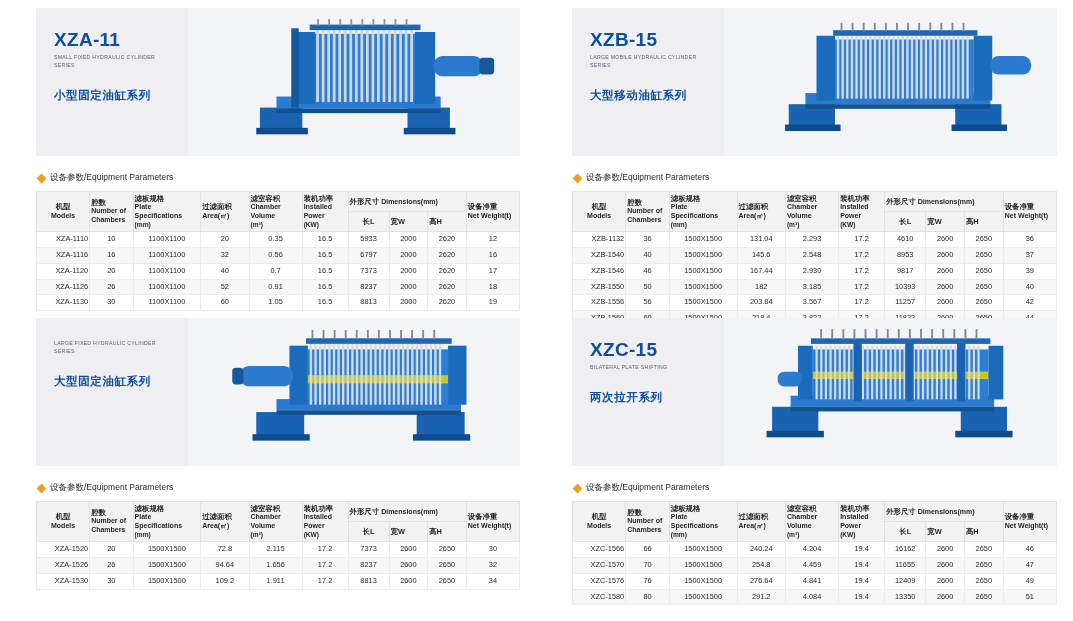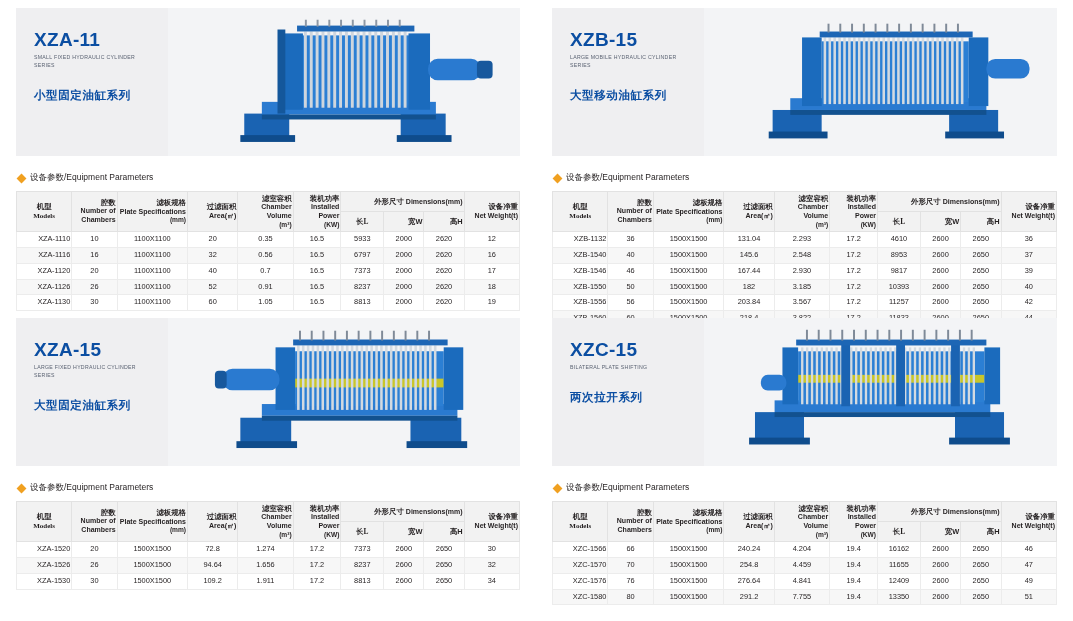--- a/index.html
+++ b/index.html
@@ -11,21 +11,21 @@
     color: #231f20;
     overflow: hidden;
   }
   .page {
     position: relative;
     width: 1073px; height: 621px;
     display: grid;
     grid-template-columns: 536px 537px;
     grid-template-rows: 310px 311px;
   }
-  .quad { position: relative; padding: 8px 16px 0 16px; }
+  .quad { position: relative; padding: 8px 16px 0 16px; margin-left: 20px; }
 
   
   .hero {
     position: relative;
     height: 148px;
     display: flex;
     align-items: stretch;
     background: #f0f1f3;
     overflow: hidden;
   }
@@ -92,36 +92,36 @@
     table-layout: fixed;
   }
   table.spec thead th {
     background: #f2f2f2;
     color: #231f20;
     font-weight: bold;
     border: 1px solid #e2e2e2;
     padding: 2px 1px;
     line-height: 1.25;
     vertical-align: middle;
-    text-align: right;
+    text-align: left;
   }
   table.spec thead th .cn { display: block; font-size: 7.4px; }
   table.spec thead th .en { display: block; font-size: 7px; font-weight: bold; }
   table.spec thead th .unit { display: block; font-size: 6.6px; font-weight: bold; }
   table.spec tbody td {
     border: 1px solid #ececec;
     padding: 3px 1px;
     text-align: center;
     line-height: 1.2;
     color: #231f20;
   }
   table.spec tbody tr:nth-child(even) td { background: #f7f7f7; }
   table.spec tbody tr:nth-child(odd) td { background: #ffffff; }
   table.spec tbody td:first-child { text-align: right; padding-left: 6px; }
-  table.spec thead th:first-child { text-align: center; font-family: Liberation Serif, serif; }
+  table.spec thead th:first-child { text-align: center; }
 
   .grp { border-bottom: 1px solid #e2e2e2; }
 </style>
 </head>
 <body>
 
 <div class="page">
 
   <div class="quad">
     <div class="hero">
@@ -524,21 +524,20 @@
             <td>2650</td>
             <td>44</td>
           </tr>
         </tbody>
     </table>
   </div>
 
   <div class="quad">
     <div class="hero">
       <div class="hero-left">
-        <div class="hero-title">XZA-15</div>
         <div class="hero-sub">LARGE FIXED HYDRAULIC CYLINDER SERIES</div>
         <div class="hero-cn">大型固定油缸系列</div>
       </div>
       <div class="hero-right">
         <svg class="hero-art" viewBox="0 0 360 148" preserveAspectRatio="xMidYMid meet">
           <rect x="0" y="0" width="360" height="148" fill="#f3f4f6"></rect>
           <rect x="74" y="102" width="52" height="28" fill="#1a63b2"></rect>
           <rect x="248" y="102" width="52" height="28" fill="#1a63b2"></rect>
           <rect x="70" y="126" width="62" height="7" fill="#0f4c8c"></rect>
           <rect x="244" y="126" width="62" height="7" fill="#0f4c8c"></rect>
@@ -663,21 +662,21 @@
           <th>宽W</th>
           <th>高H</th>
         </tr>
       </thead>
       <tbody>
           <tr>
             <td>XZA-1520</td>
             <td>20</td>
             <td>1500X1500</td>
             <td>72.8</td>
-            <td>1.274</td>
+            <td>2.115</td>
             <td>17.2</td>
             <td>7373</td>
             <td>2600</td>
             <td>2650</td>
             <td>30</td>
           </tr>
           <tr>
             <td>XZA-1526</td>
             <td>26</td>
             <td>1500X1500</td>
@@ -889,21 +888,21 @@
             <td>12409</td>
             <td>2600</td>
             <td>2650</td>
             <td>49</td>
           </tr>
           <tr>
             <td>XZC-1580</td>
             <td>80</td>
             <td>1500X1500</td>
             <td>291.2</td>
-            <td>7.755</td>
+            <td>4.084</td>
             <td>19.4</td>
             <td>13350</td>
             <td>2600</td>
             <td>2650</td>
             <td>51</td>
           </tr>
         </tbody>
     </table>
   </div>
 

